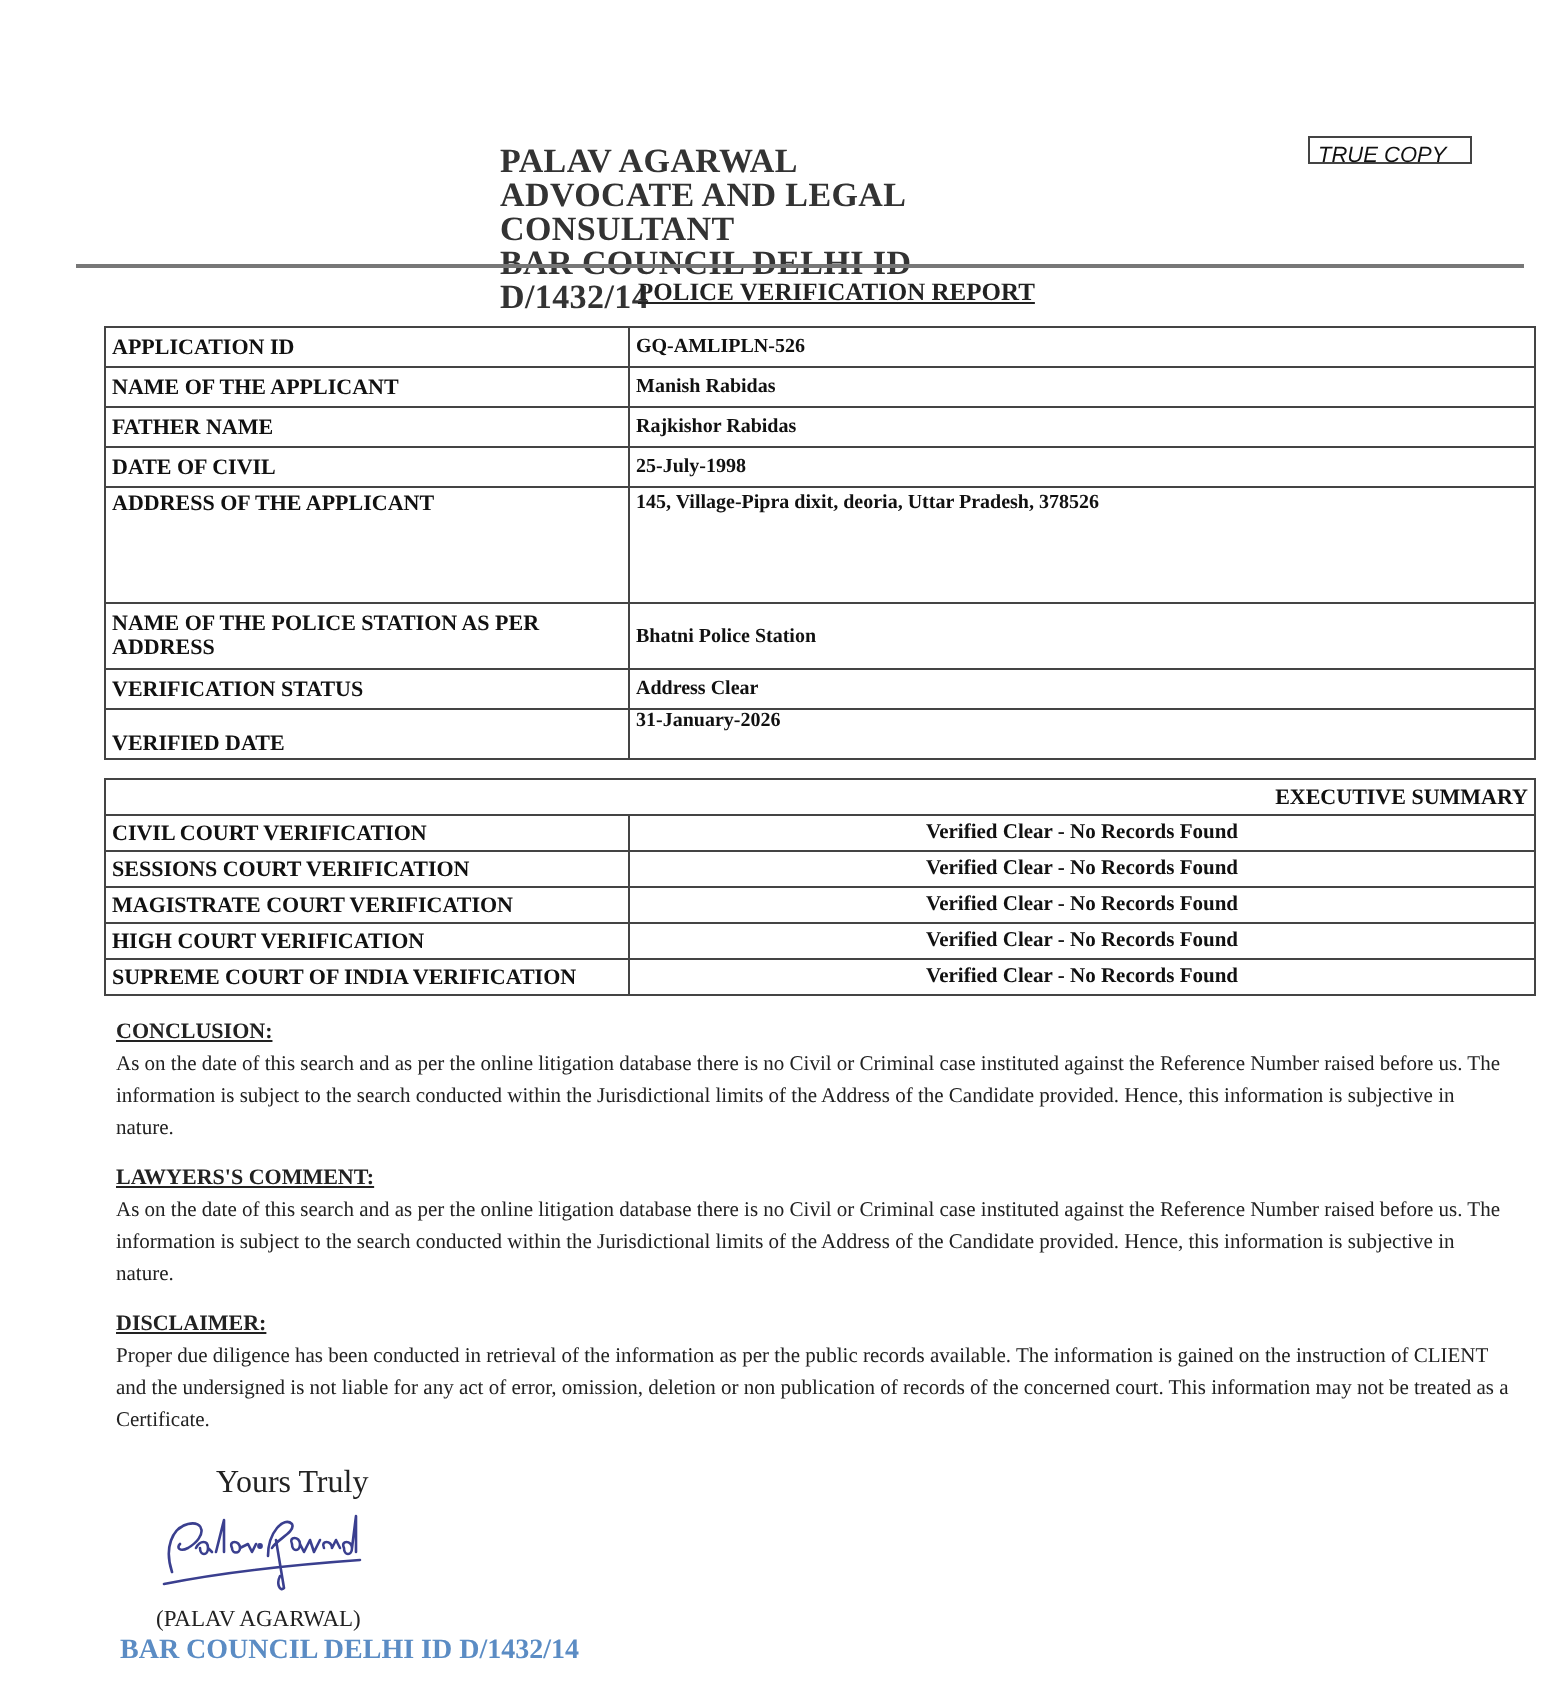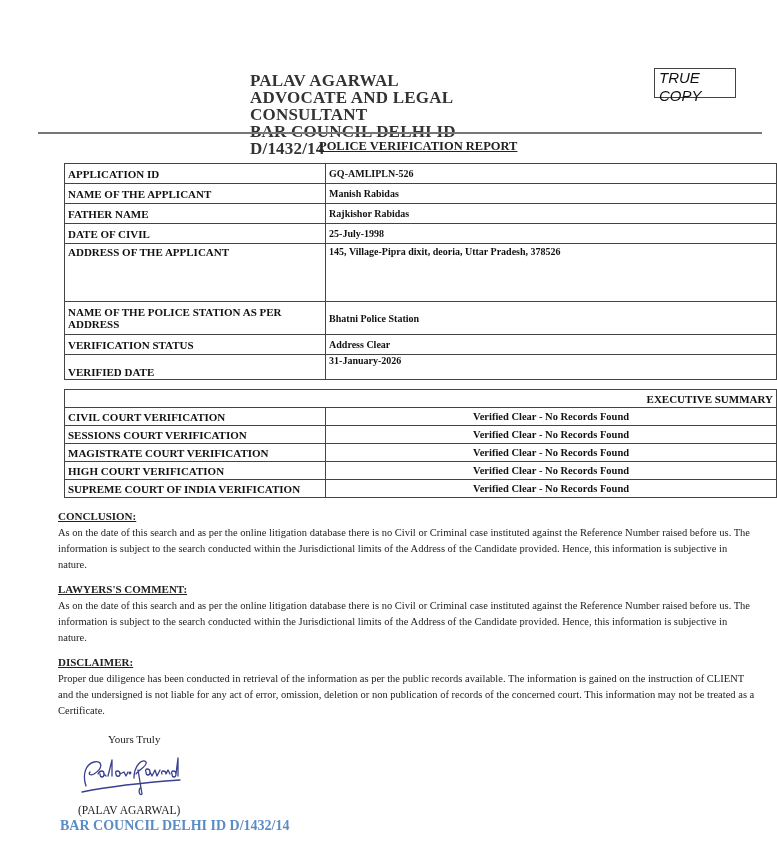--- a/index.html
+++ b/index.html
@@ -6,34 +6,34 @@
     body {
       width: 777px; height: 852px; position: relative; overflow: hidden;
       font-family: "Liberation Serif", "DejaVu Serif", serif; color: #111;
     }
     .header {
       position: absolute; top: 72px; left: 250px; width: 258px;
       text-align: left; font-weight: bold; font-size: 17px; line-height: 17px;
       color: #333; letter-spacing: 0.2px;
     }
     .true-copy {
-      position: absolute; left: 654px; top: 68px; width: 82px; height: 30px;
+      position: absolute; left: 654px; top: 68px; width: 82px; height: 14px;
       border: 1.5px solid #444; font-family: "Liberation Sans", "DejaVu Sans", sans-serif;
-      font-style: italic; font-size: 15px; line-height: 18px; padding-left: 4px; box-sizing: border-box;
+      font-style: italic; font-size: 11px; line-height: 18px; padding-left: 4px; box-sizing: border-box;
       color: #111;
     }
     .rule {
       position: absolute; left: 38px; top: 132px; width: 724px; height: 0;
       border-top: 2px solid #777;
     }
     .report-title {
       position: absolute; left: 271px; top: 139px; font-weight: bold; font-size: 12.5px;
       text-decoration: underline; color: #222; margin-left: 48px;
     }
-    table { border-collapse: collapse; position: absolute; left: 64px; font-size: 11px; }
+    table { border-collapse: collapse; position: absolute; left: 52px; font-size: 11px; }
     td { border: 1.2px solid #444; padding: 0 3px; vertical-align: middle; }
     .info td.label { width: 255px; font-weight: bold; font-size: 11px; line-height: 12px; }
     .info td.value { width: 446px; font-size: 10px; font-weight: bold; }
     .info { top: 163px; }
     .info tr.r1 td { height: 19px; }
     .info tr.addr td { height: 55px; vertical-align: top; padding-top: 2px; }
     .info tr.ps td { height: 32px; }
     .info tr.vd td { height: 23px; }
     .info tr.vd td.value { vertical-align: top; padding-top: 0; }
     .info tr.vd td.label { vertical-align: bottom; padding-bottom: 1px; }
@@ -42,21 +42,21 @@
     .exec td.label { width: 255px; font-weight: bold; font-size: 11px; height: 17px; }
     .exec td.value { width: 446px; text-align: center; font-weight: bold; font-size: 10.5px; height: 17px; }
     .section { position: absolute; left: 58px; width: 700px; }
     .section h4 {
       margin: 0; font-size: 11px; font-weight: bold; text-decoration: underline; color: #222; line-height: 13px;
     }
     .section p { margin: 2px 0 0 0; font-size: 10.5px; line-height: 16px; color: #222; }
     .s1 { top: 510px; }
     .s2 { top: 583px; }
     .s3 { top: 656px; }
-    .yours { position: absolute; left: 108px; top: 733px; font-size: 11px; color: #222; }
+    .yours { position: absolute; left: 108px; top: 733px; font-size: 16px; color: #222; }
     .signature { position: absolute; left: 72px; top: 752px; }
     .sign-name { position: absolute; left: 78px; top: 804px; font-size: 11.5px; color: #222; }
     .sign-bar {
       position: absolute; left: 60px; top: 818px; font-size: 14px; font-weight: bold; color: #5b8cc4;
     }
   </style>
 </head>
 <body>
 
 <div class="header">

